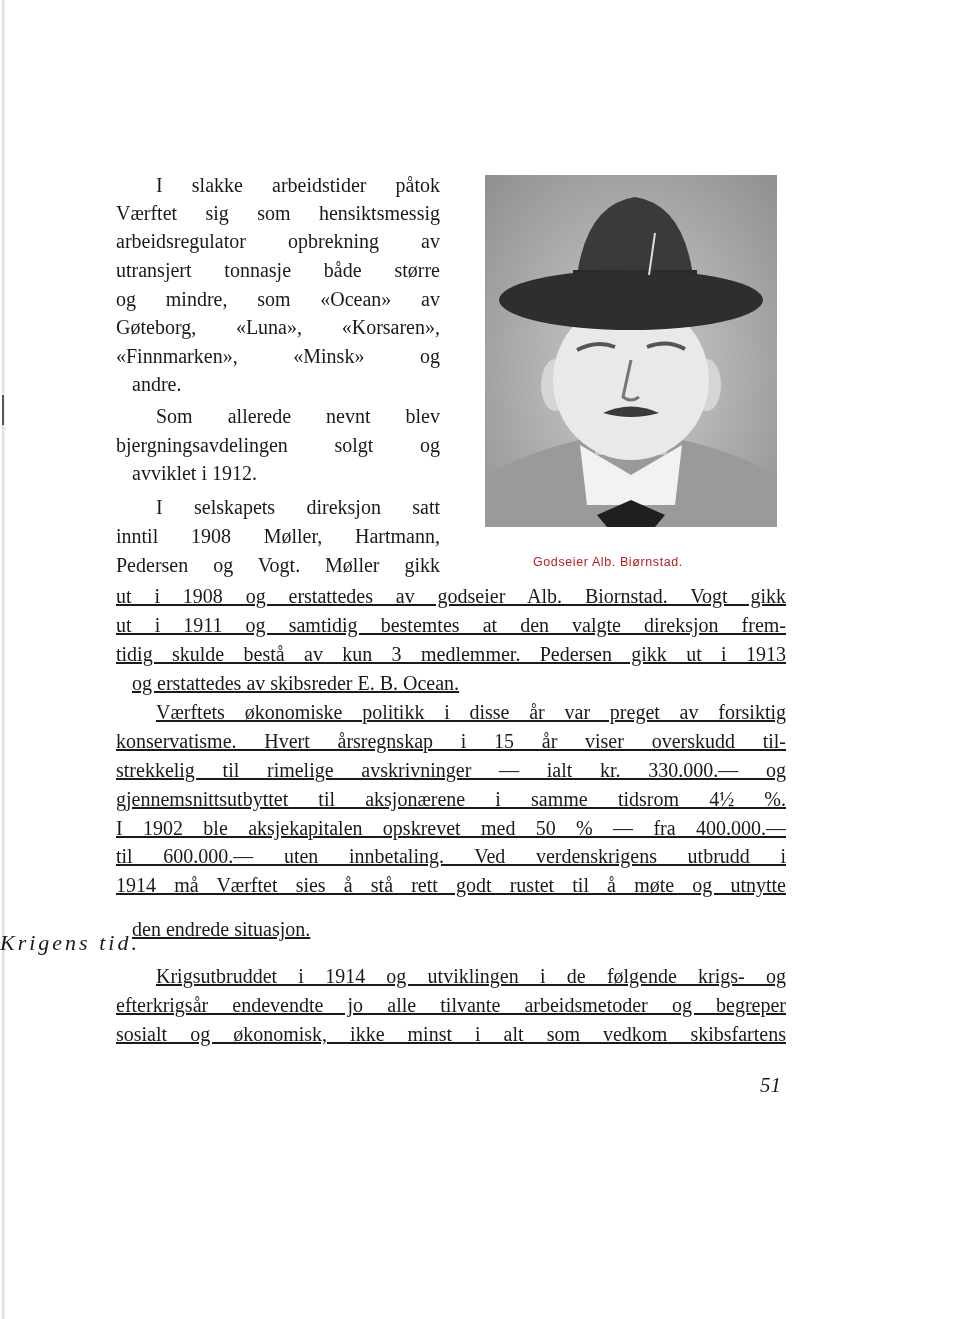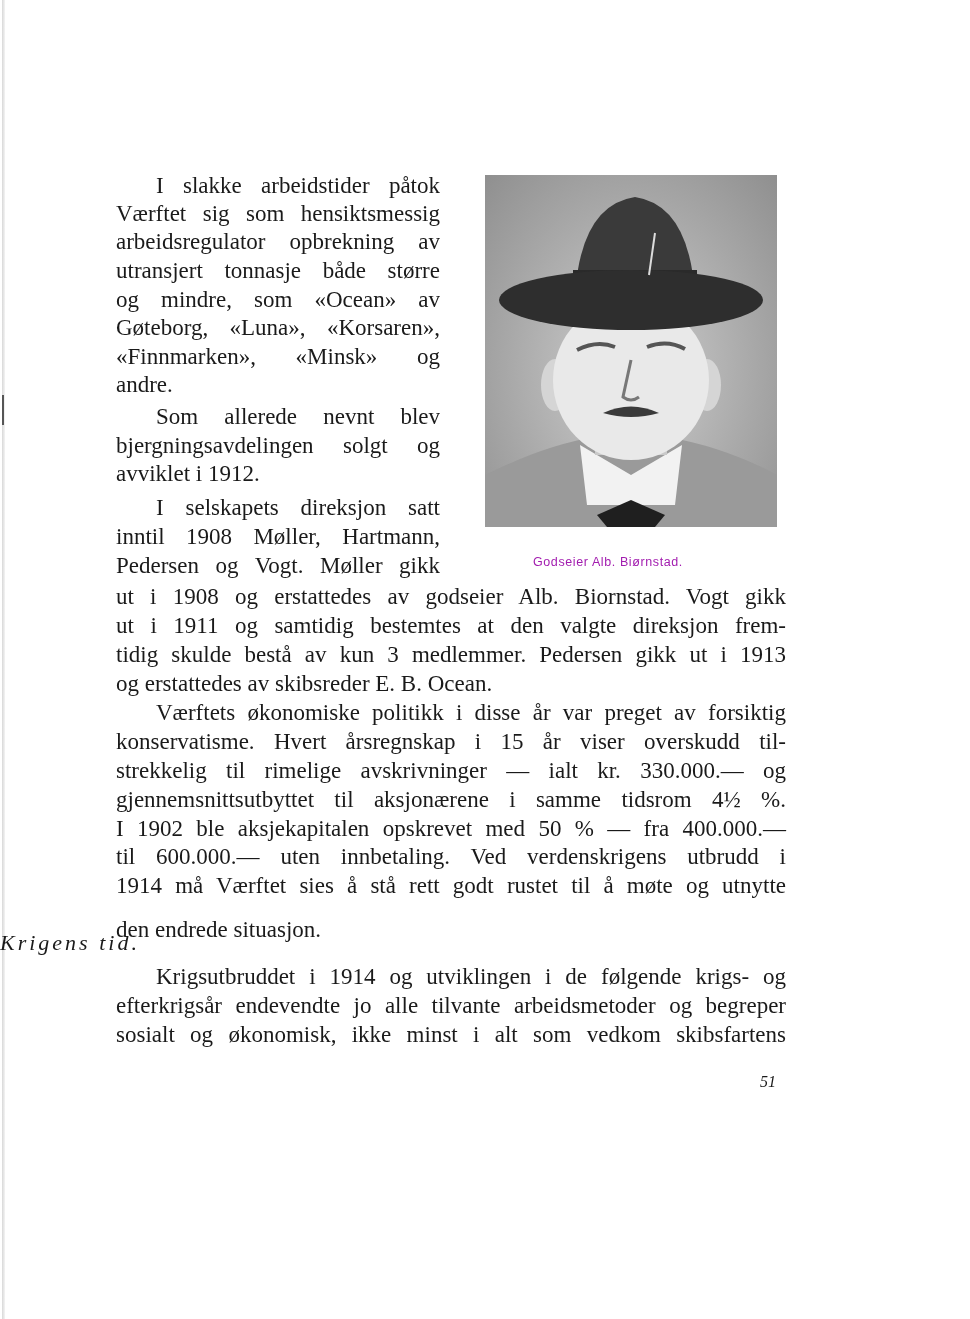--- a/index.html
+++ b/index.html
@@ -15,35 +15,35 @@
     position: absolute; left: 2px; top: 395px; width: 2px; height: 30px; background: #555;
   }
   .photo {
     position: absolute; left: 485px; top: 175px; width: 292px; height: 352px;
     background: radial-gradient(ellipse at 50% 55%, #cfcfcf 0%, #a8a8a8 60%, #8f8f8f 100%);
     overflow: hidden;
   }
   .photo svg { width: 100%; height: 100%; display: block; }
   .caption {
     position: absolute; left: 533px; top: 555px;
-    font-family: "Liberation Sans", "DejaVu Sans", sans-serif; font-size: 12.5px; letter-spacing: 0.6px; color: #a21caf;
+    font-family: "Liberation Sans", "DejaVu Sans", sans-serif; font-size: 12.5px; letter-spacing: 0.6px; color: #b91c1c;
   }
   .line {
-    position: absolute; left: 116px; font-size: 23px; line-height: 27px; white-space: nowrap;
+    position: absolute; left: 116px; font-size: 20px; line-height: 27px; white-space: nowrap;
   }
   .narrow { width: 324px; text-align: justify; text-align-last: justify; }
-  .wide { width: 670px; text-align: justify; text-align-last: justify; }
-  .last { text-align-last: left; }
+  .wide { width: 670px; text-align: justify; text-align-last: justify; text-decoration: underline; }
+  .last { text-align-last: left; margin-left: 16px; }
   .indent { padding-left: 40px; box-sizing: border-box; }
   .heading {
     position: absolute; left: 0; width: 900px; top: 930px;
     font-style: italic; font-size: 22px; letter-spacing: 3px;
   }
   .pagenum {
-    position: absolute; left: 760px; top: 1073px; font-style: italic; font-size: 16px;
+    position: absolute; left: 760px; top: 1073px; font-style: italic; font-size: 21px;
   }
 </style>
 </head>
 <body>
 
 <div class="scan-edge"></div>
 <div class="scan-mark"></div>
 
 <div class="photo">
   <svg viewBox="0 0 292 352" preserveAspectRatio="none">

